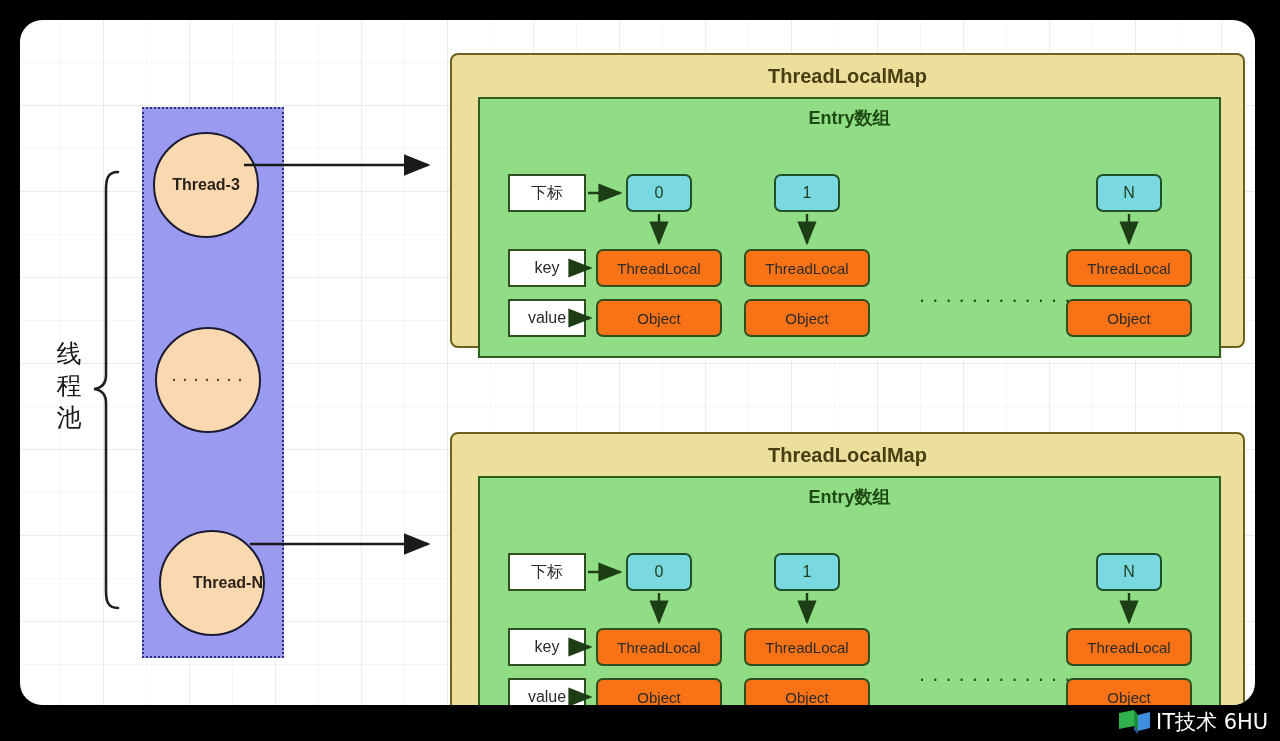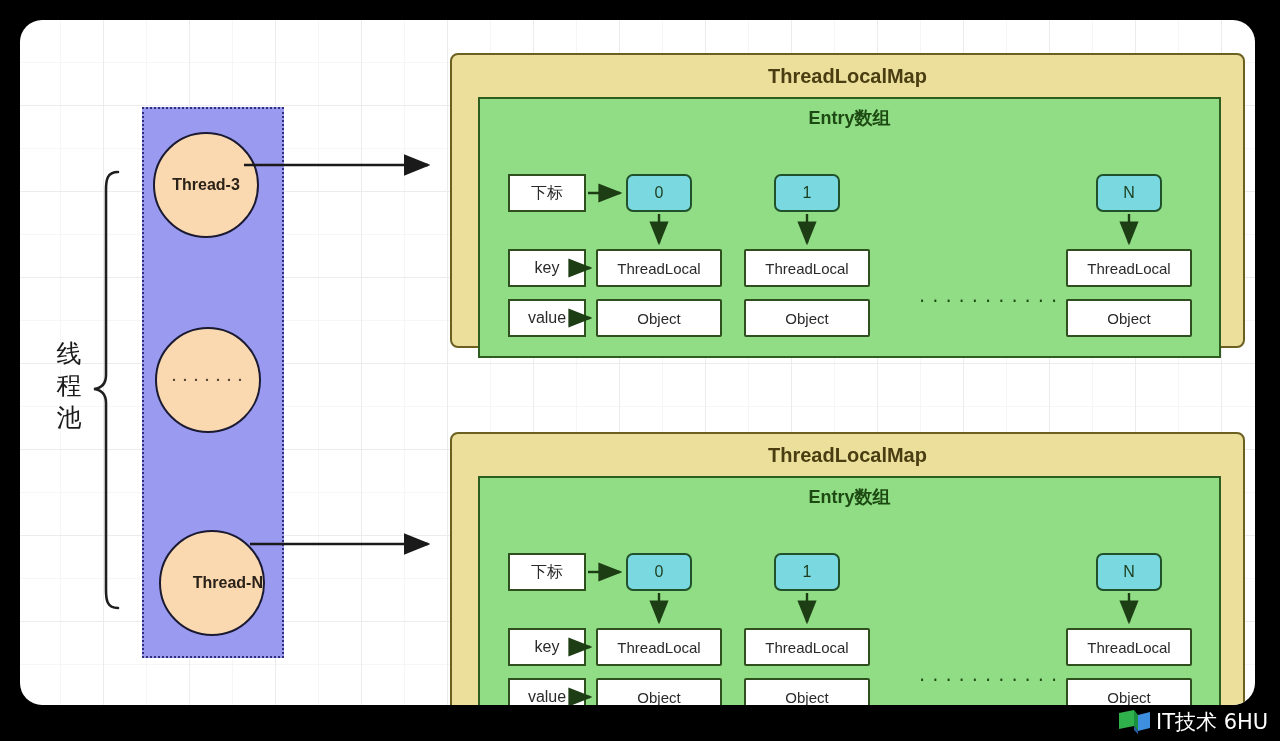--- a/index.html
+++ b/index.html
@@ -117,23 +117,23 @@
     background: #79d8e0;
     border: 2px solid #21512a;
     border-radius: 7px;
     display: flex; align-items: center; justify-content: center;
     font-size: 16px; color: #1d3d1d;
     font-family: "Liberation Sans", sans-serif;
   }
   .cell-box {
     position: absolute;
     width: 126px; height: 38px;
-    background: #ffffff;
+    background: #f97316;
     border: 2px solid #2f4f1f;
-    border-radius: 2px;
+    border-radius: 7px;
     display: flex; align-items: center; justify-content: center;
     font-size: 15px; color: #2a2a2a;
     font-family: "Liberation Sans", sans-serif;
   }
   .ellipsis-row {
     position: absolute;
     font-size: 17px; letter-spacing: 3px;
     color: #1d4a12;
     font-family: "Liberation Mono", monospace;
   }

